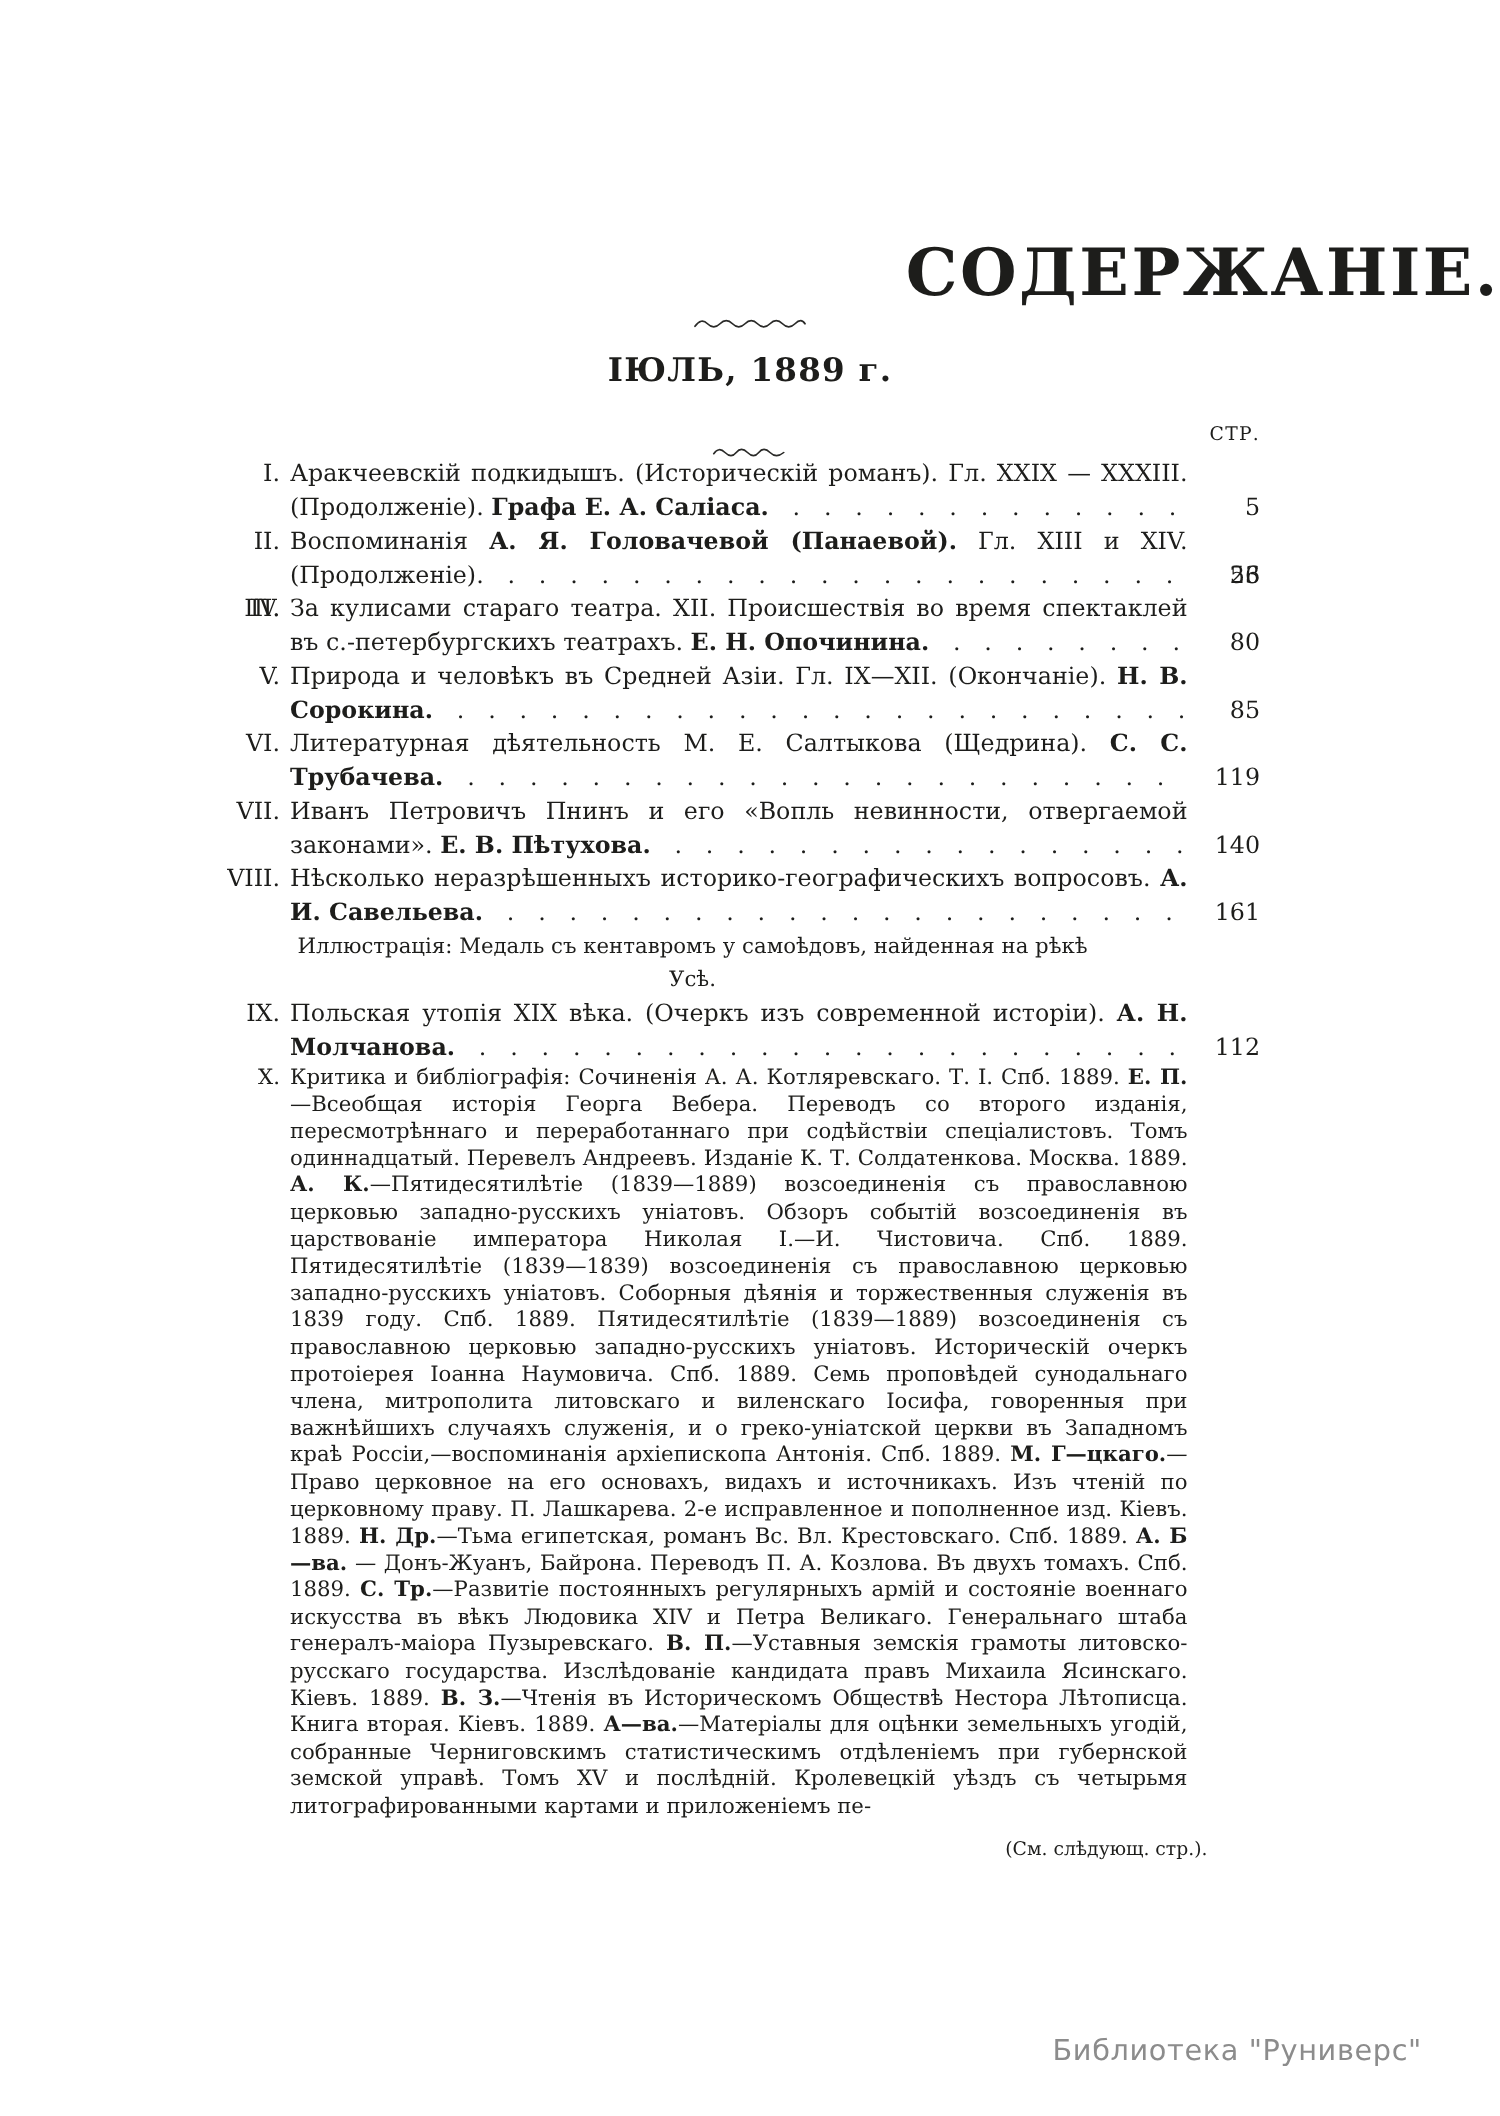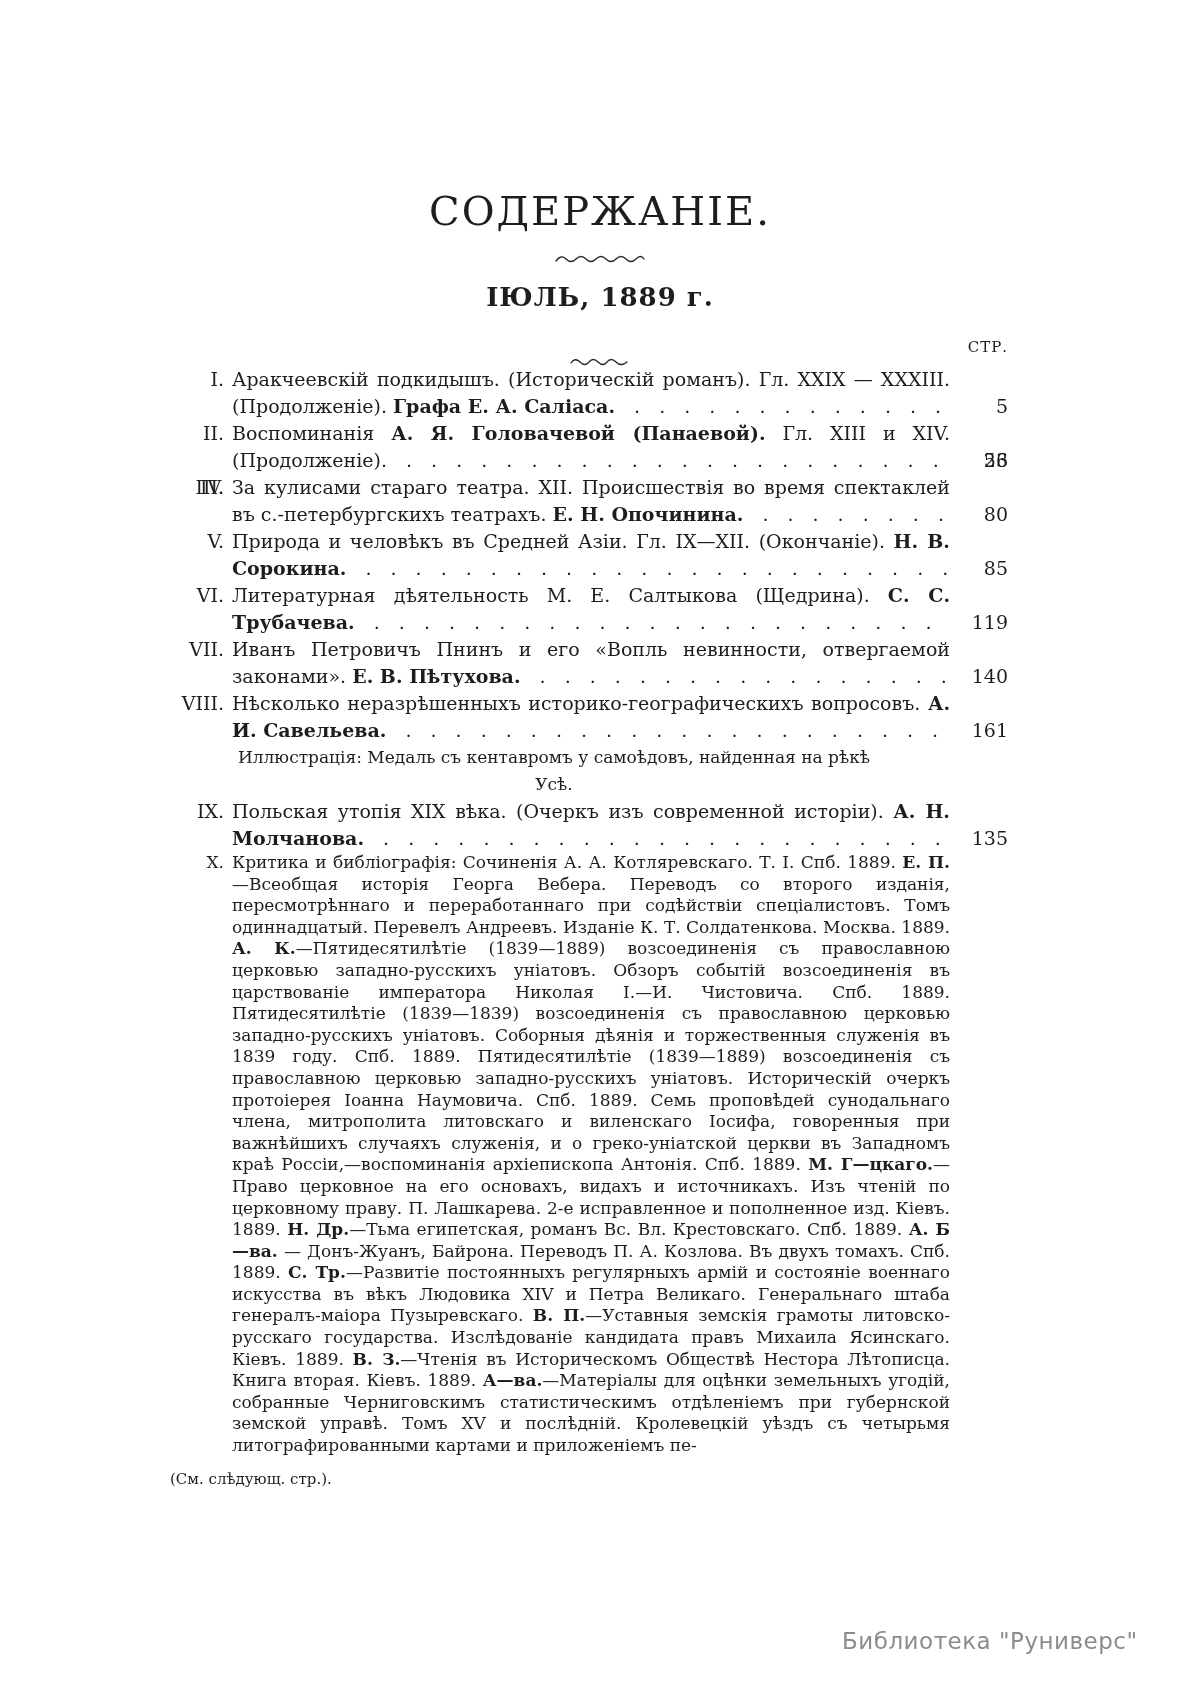--- a/index.html
+++ b/index.html
@@ -7,22 +7,22 @@
     position: relative;
     width: 1200px;
     height: 1693px;
     background: #ffffff;
     font-family: "DejaVu Serif", "Liberation Serif", serif;
     color: #1d1d1b;
     overflow: hidden;
   }
   .doc-title {
     position: absolute; top: 188px; left: 0; width: 100%;
-    text-align: center;
-    font-size: 40px; font-weight: 400; letter-spacing: 2px;
+    text-align: right;
+    font-size: 52px; font-weight: 700; letter-spacing: 2px;
   }
   .ornament { position: absolute; left: 0; width: 100%; text-align: center; }
   .orn-1 { top: 250px; }
   .orn-2 { top: 352px; }
   .issue-title {
     position: absolute; top: 282px; left: 0; width: 100%;
     text-align: center;
     font-size: 26px; font-weight: 700; letter-spacing: 1px;
   }
   .content { position: absolute; left: 170px; top: 0; width: 838px; height: 100%; }
@@ -37,21 +37,21 @@
   .entry-body b { font-weight: 700; }
   .entry-page { position: absolute; right: 0; bottom: 0; width: 56px; text-align: right; }
   .entry.big { font-size: 17px; line-height: 21.6px; }
   .dots { word-spacing: 13px; }
   .ill-note {
     margin: 0 58px 0 62px; padding-right: 74px;
     text-align: center; font-size: 17px; line-height: 27px;
   }
   .cont-note {
     margin-top: 9px; padding-right: 42px;
-    font-size: 15px; line-height: 26px;
+    text-align: right; font-size: 15px; line-height: 26px;
   }
   .watermark {
     position: absolute; left: 842px; top: 1628px;
     font-family: "DejaVu Sans", "Liberation Sans", sans-serif;
     font-size: 23px; color: #8c8c8c; letter-spacing: 0.5px;
   }
 </style>
 </head>
 <body>
 
@@ -114,21 +114,21 @@
           </div>
           <div class="entry">
             <span class="entry-num">VIII.</span>
             <div class="entry-body"><span>Нѣсколько неразрѣшенныхъ историко-географическихъ вопросовъ. </span><b>А. И. Савельева.</b><span class="dots"> . . . . . . . . . . . . . . . . . . . . . .</span></div>
             <span class="entry-page">161</span>
           </div>
           <div class="ill-note">Иллюстрація: Медаль съ кентавромъ у самоѣдовъ, найденная на рѣкѣ Усѣ.</div>
           <div class="entry">
             <span class="entry-num">IX.</span>
             <div class="entry-body"><span>Польская утопія XIX вѣка. (Очеркъ изъ современной исторіи). </span><b>А. Н. Молчанова.</b><span class="dots"> . . . . . . . . . . . . . . . . . . . . . . .</span></div>
-            <span class="entry-page">135</span>
+            <span class="entry-page">112</span>
           </div>
           <div class="entry big">
             <span class="entry-num">X.</span>
             <div class="entry-body"><span>Критика и библіографія: Сочиненія А. А. Котляревскаго. Т. I. Спб. 1889. </span><b>Е. П.</b><span>—Всеобщая исторія Георга Вебера. Переводъ со второго изданія, пересмотрѣннаго и переработаннаго при содѣйствіи спеціалистовъ. Томъ одиннадцатый. Перевелъ Андреевъ. Изданіе К. Т. Солдатенкова. Москва. 1889. </span><b>А. К.</b><span>—Пятидесятилѣтіе (1839—1889) возсоединенія съ православною церковью западно-русскихъ уніатовъ. Обзоръ событій возсоединенія въ царствованіе императора Николая I.—И. Чистовича. Спб. 1889. Пятидесятилѣтіе (1839—1839) возсоединенія съ православною церковью западно-русскихъ уніатовъ. Соборныя дѣянія и торжественныя служенія въ 1839 году. Спб. 1889. Пятидесятилѣтіе (1839—1889) возсоединенія съ православною церковью западно-русскихъ уніатовъ. Историческій очеркъ протоіерея Іоанна Наумовича. Спб. 1889. Семь проповѣдей сунодальнаго члена, митрополита литовскаго и виленскаго Іосифа, говоренныя при важнѣйшихъ случаяхъ служенія, и о греко-уніатской церкви въ Западномъ краѣ Россіи,—воспоминанія архіепископа Антонія. Спб. 1889. </span><b>М. Г—цкаго.</b><span>—Право церковное на его основахъ, видахъ и источникахъ. Изъ чтеній по церковному праву. П. Лашкарева. 2-е исправленное и пополненное изд. Кіевъ. 1889. </span><b>Н. Др.</b><span>—Тьма египетская, романъ Вс. Вл. Крестовскаго. Спб. 1889. </span><b>А. Б—ва.</b><span> — Донъ-Жуанъ, Байрона. Переводъ П. А. Козлова. Въ двухъ томахъ. Спб. 1889. </span><b>С. Тр.</b><span>—Развитіе постоянныхъ регулярныхъ армій и состояніе военнаго искусства въ вѣкъ Людовика XIV и Петра Великаго. Генеральнаго штаба генералъ-маіора Пузыревскаго. </span><b>В. П.</b><span>—Уставныя земскія грамоты литовско-русскаго государства. Изслѣдованіе кандидата правъ Михаила Ясинскаго. Кіевъ. 1889. </span><b>В. З.</b><span>—Чтенія въ Историческомъ Обществѣ Нестора Лѣтописца. Книга вторая. Кіевъ. 1889. </span><b>А—ва.</b><span>—Матеріалы для оцѣнки земельныхъ угодій, собранные Черниговскимъ статистическимъ отдѣленіемъ при губернской земской управѣ. Томъ XV и послѣдній. Кролевецкій уѣздъ съ четырьмя литографированными картами и приложеніемъ пе-</span></div>
           </div>
         </div>
       <div class="cont-note">(См. слѣдующ. стр.).</div>
     </div>
   </div>
 

